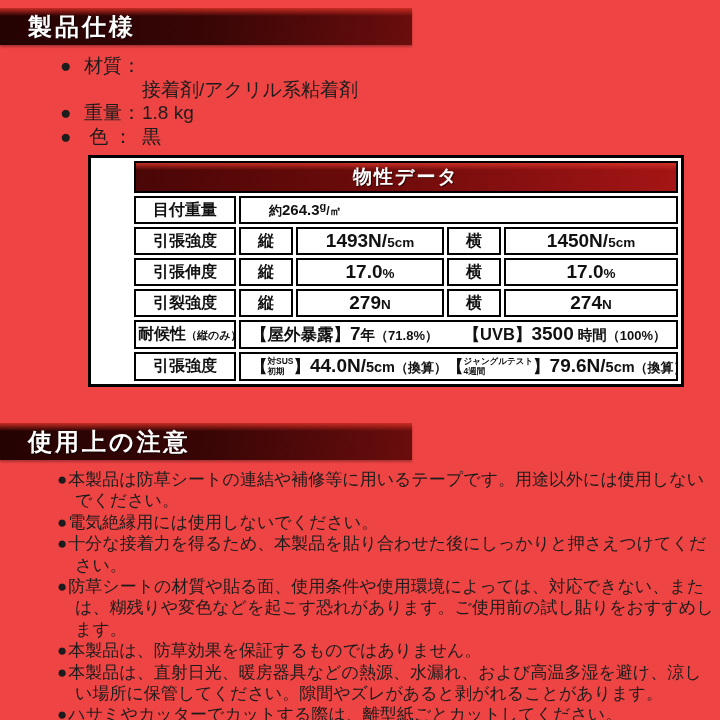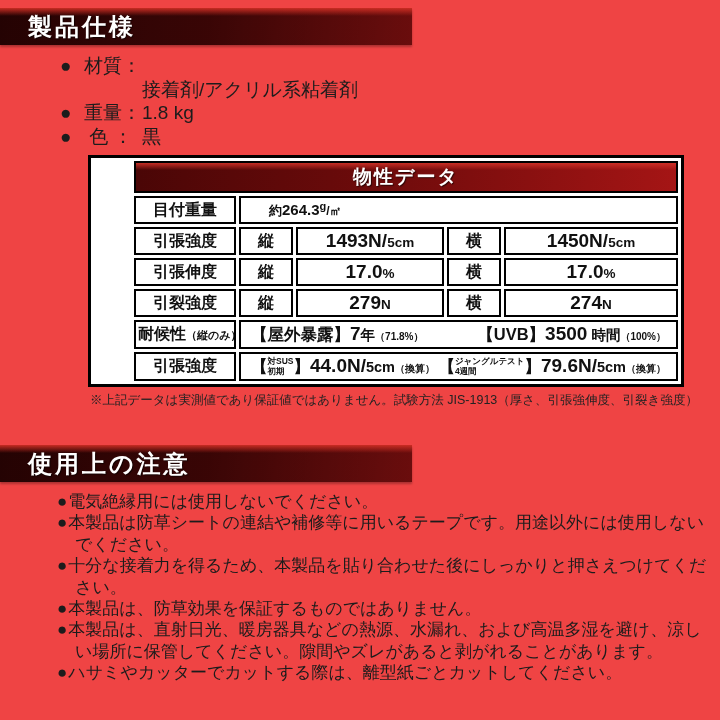--- a/index.html
+++ b/index.html
@@ -51,21 +51,21 @@
   .wcell .approx{font-size:13px;}
   .wcell .wval{font-size:15px;}
   .wcell .wu{font-size:12px;}
   .wcell .wu .g{position:relative;top:-5px;font-size:11px;}
   .groupcell{padding:0 6px;}
   .groupcell .inner{display:flex;justify-content:space-between;align-items:center;padding:0 8px;}
   .grp{white-space:nowrap;}
   .grp .tag{font-size:16.5px;text-align:center;}
   .grp .big{font-size:19px;}
   .grp .mid{font-size:14.5px;}
-  .grp .pct{font-size:10px;}
+  .grp .pct{font-size:13px;}
   .grp .stack{
     display:inline-flex;flex-direction:column;vertical-align:middle;
     font-size:8.5px;line-height:1.1;text-align:left;position:relative;top:-1px;
   }
   .footnote{margin:5px 0 0 90px;font-size:12.5px;font-weight:normal;color:#222;}
   
   .notes{
     list-style:none;margin:9px 2px 0 57px;padding:0;width:660px;
     font-size:17px;line-height:21.4px;color:#1c1c1c;
   }
@@ -155,29 +155,29 @@
           <span class="grp"><span class="tag">【</span><span class="stack">
                   <span>ジャングルテスト</span>
                   <span>4週間</span>
                 </span><span class="tag">】</span><span class="big">79.6N/</span><span class="mid">5cm</span><span class="pct">（換算）</span></span>
         </div>
       </td>
     </tr>
   </tbody>
     </table>
 
-  <div class="footnote">※上記データは実測値であり保証値ではありません。試験方法 JIS-1913（厚さ、引張強伸度、引裂き強度）</div>
 
   <div class="banner second">
     <span>使用上の注意</span>
   </div>
 
   <ul class="notes">
+    <li><span class="blt">●</span><span>本製品は防草シートの連結や補修等に用いるテープです。用途以外には使用しないでください。</span></li>
     <li><span class="blt">●</span><span>電気絶縁用には使用しないでください。</span></li>
-    <li><span class="blt">●</span><span>本製品は防草シートの連結や補修等に用いるテープです。用途以外には使用しないでください。</span></li>
     <li><span class="blt">●</span><span>十分な接着力を得るため、本製品を貼り合わせた後にしっかりと押さえつけてください。</span></li>
+    <li><span class="blt">●</span><span>防草シートの材質や貼る面、使用条件や使用環境によっては、対応できない、または、糊残りや変色などを起こす恐れがあります。ご使用前の試し貼りをおすすめします。</span></li>
     <li><span class="blt">●</span><span>本製品は、防草効果を保証するものではありません。</span></li>
     <li><span class="blt">●</span><span>本製品は、直射日光、暖房器具などの熱源、水漏れ、および高温多湿を避け、涼しい場所に保管してください。隙間やズレがあると剥がれることがあります。</span></li>
     <li><span class="blt">●</span><span>ハサミやカッターでカットする際は、離型紙ごとカットしてください。</span></li>
 
   </ul>
 
 </div>
 
 </body></html>

